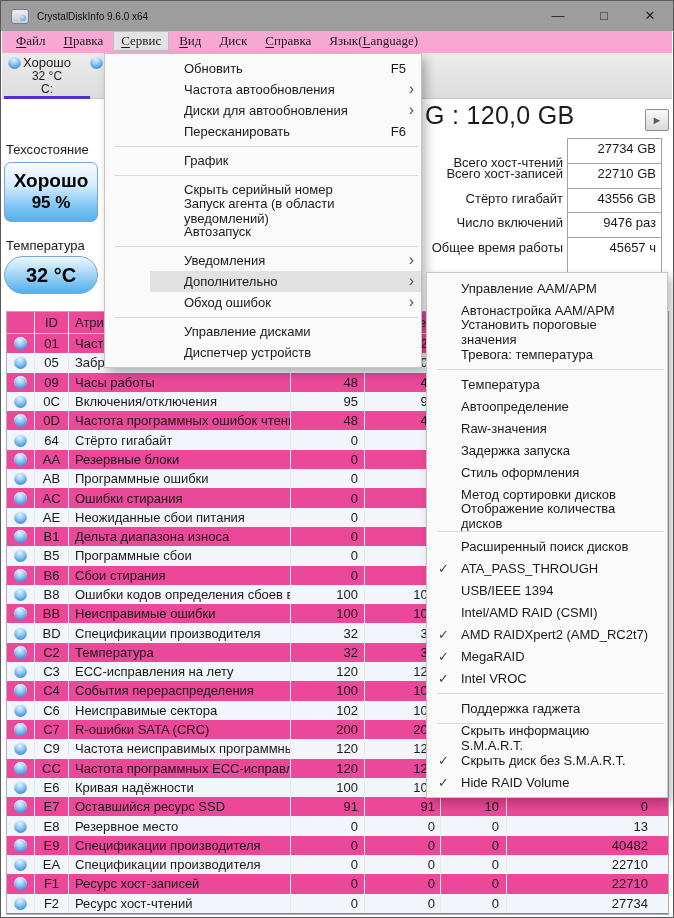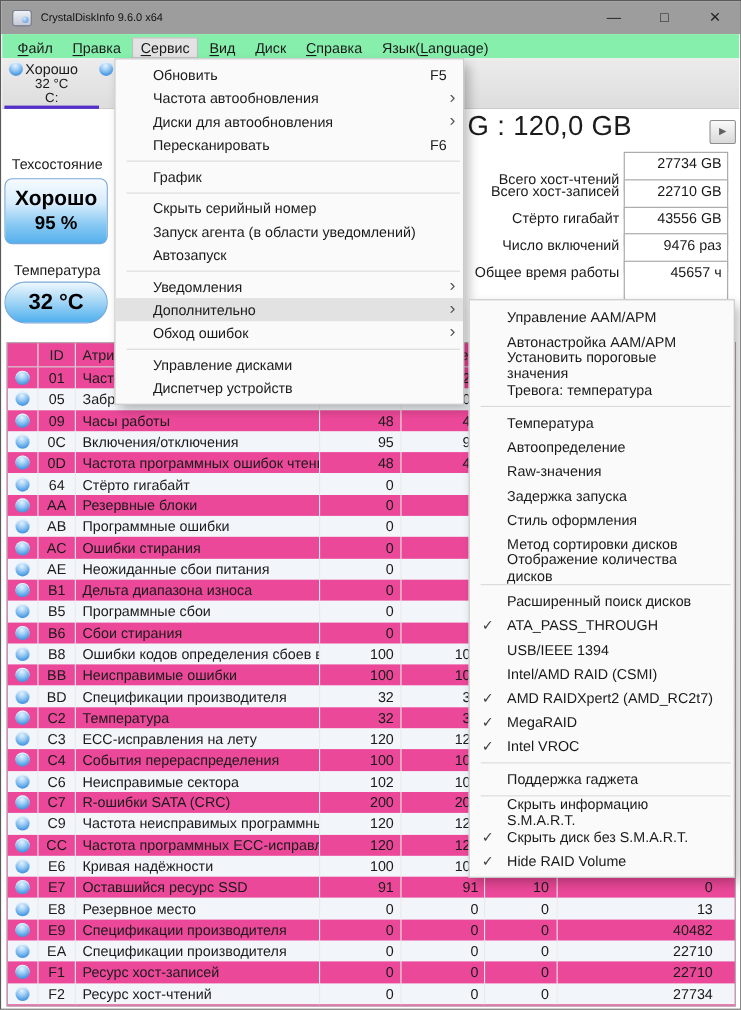--- a/index.html
+++ b/index.html
@@ -9,21 +9,21 @@
   
   .titlebar{position:absolute;left:0;top:0;right:0;height:30px;background:#9d9d9d;display:flex;align-items:center;}
   .appicon{width:18px;height:15px;margin:0 8px 0 10px;position:relative;background:linear-gradient(#eef1f6,#c3c9d6);
            border:1px solid #7a7f8c;border-radius:3px;}
   .appicon::after{content:"";position:absolute;right:2px;bottom:2px;width:6px;height:6px;border-radius:50%;
            background:radial-gradient(circle at 35% 30%,#cfe6ff,#4a8fd8);}
   .wtitle{font-size:10px;color:#111;}
   .winbtns{margin-left:auto;display:flex;height:30px;}
   .winbtn{width:46px;text-align:center;line-height:30px;color:#222;font-size:13px;}
   
-  .menubar{position:absolute;left:1px;top:30px;right:1px;height:22px;background:#86efac;display:flex;align-items:flex-end;padding-left:6px;}
+  .menubar{position:absolute;left:1px;top:30px;right:1px;height:22px;background:#f9a8d4;display:flex;align-items:flex-start;padding-left:6px;font-family:Liberation Serif, serif;}
   .mbi{padding:2px 8px;margin-right:2px;}
   .mbi.open{background:#e3e3e3;border:1px solid #bfbfbf;padding:1px 7px;}
   .mbi u{text-underline-offset:2px;}
   
   .tabstrip{position:absolute;left:1px;top:52px;right:1px;height:46px;background:linear-gradient(#ececec,#dddddd);border-bottom:1px solid #c6c6c6;}
   .dtab{position:absolute;left:2px;top:0;width:86px;height:46px;text-align:center;}
   .dtab .l1{font-size:13px;line-height:15px;margin-top:2px;}
   .dtab .l2,.dtab .l3{font-size:12px;line-height:13px;}
   .tab-underline{position:absolute;left:0;bottom:0;width:86px;height:3px;background:#5430c9;}
   .orb{width:13px;height:13px;border-radius:50%;
@@ -32,21 +32,21 @@
   .orb-t1{position:absolute;left:4px;top:3px;}
   .orb-t2{position:absolute;left:88px;top:3px;}
   
   .disk-title{position:absolute;left:424px;top:100px;font-size:25px;color:#1b1b1b;letter-spacing:.3px;white-space:nowrap;}
   .play-btn{position:absolute;left:644px;top:108px;width:24px;height:22px;background:linear-gradient(#fafafa,#d9d9d9);
             border:1px solid #8d8d8d;border-radius:2px;text-align:center;line-height:20px;font-size:11px;color:#5f5f5f;}
   .stat-label{position:absolute;left:360px;width:202px;text-align:right;font-size:13px;}
   .stat-box{position:absolute;left:566px;width:95px;height:36px;border:1px solid #a3a3a3;background:#fff;
             text-align:right;padding:2px 5px 0 0;font-size:13px;}
   
-  .side-label{position:absolute;left:5px;width:92px;text-align:center;font-size:13px;}
+  .side-label{position:absolute;left:5px;width:92px;font-size:13px;}
   .health-btn{position:absolute;left:3px;top:161px;width:94px;height:60px;border:1px solid #79a8d8;border-radius:7px;
        background:linear-gradient(180deg,#f6fbff 0%,#d6ecfc 38%,#86c8f3 72%,#55b0ec 100%);text-align:center;padding-top:7px;}
   .health-btn .st{font-size:19px;font-weight:bold;color:#000;line-height:22px;}
   .health-btn .pc{font-size:17px;font-weight:bold;color:#000;line-height:22px;}
   .temp-btn{position:absolute;left:3px;top:255px;width:94px;height:38px;border:1px solid #79a8d8;border-radius:19px;
        background:linear-gradient(180deg,#edf7ff 0%,#a8d8f6 45%,#4fafee 100%);text-align:center;line-height:36px;
        font-size:20px;font-weight:bold;color:#000;}
   
   .tpanel{position:absolute;left:5px;top:310px;width:663px;height:604px;border:1px solid #b0b0b0;background:#ec4899;overflow:hidden;}
   .thead,.trow{display:grid;grid-template-columns:28px 34px 222px 74px 76px 66px 161px;}
@@ -59,21 +59,21 @@
   .tc.r1{justify-content:flex-end;padding-right:6px;}
   .tc.r2{justify-content:flex-end;padding-right:5px;}
   .tc.r3{justify-content:flex-end;padding-right:7px;}
   .tc.r4{justify-content:flex-end;padding-right:20px;border-right:none;}
   
   .menu-panel{position:absolute;background:#fafafa;border:1px solid #c5c5c5;box-shadow:4px 5px 10px rgba(0,0,0,.28);
               padding:4px 0;z-index:50;}
   #mainmenu{left:103px;top:52px;width:318px;}
   #submenu{left:425px;top:271px;width:242px;}
   .mi{position:relative;padding-left:34px;padding-right:18px;display:flex;align-items:center;}
-  #mainmenu .mi{height:21px;}
+  #mainmenu .mi{height:21px;margin-left:45px;}
   #submenu .mi{height:22px;}
   .mi.hl{background:#e2e2e2;}
   .mi .sc{position:absolute;right:15px;}
   .mi .arr{position:absolute;right:7px;font-size:16px;color:#555;top:50%;transform:translateY(-54%);}
   .mi .chk{position:absolute;left:11px;color:#444;}
   .msep{height:8px;position:relative;}
   .msep::after{content:"";position:absolute;left:10px;right:3px;top:4px;border-top:1px solid #d9d9d9;}
 </style>
 </head>
 <body>

